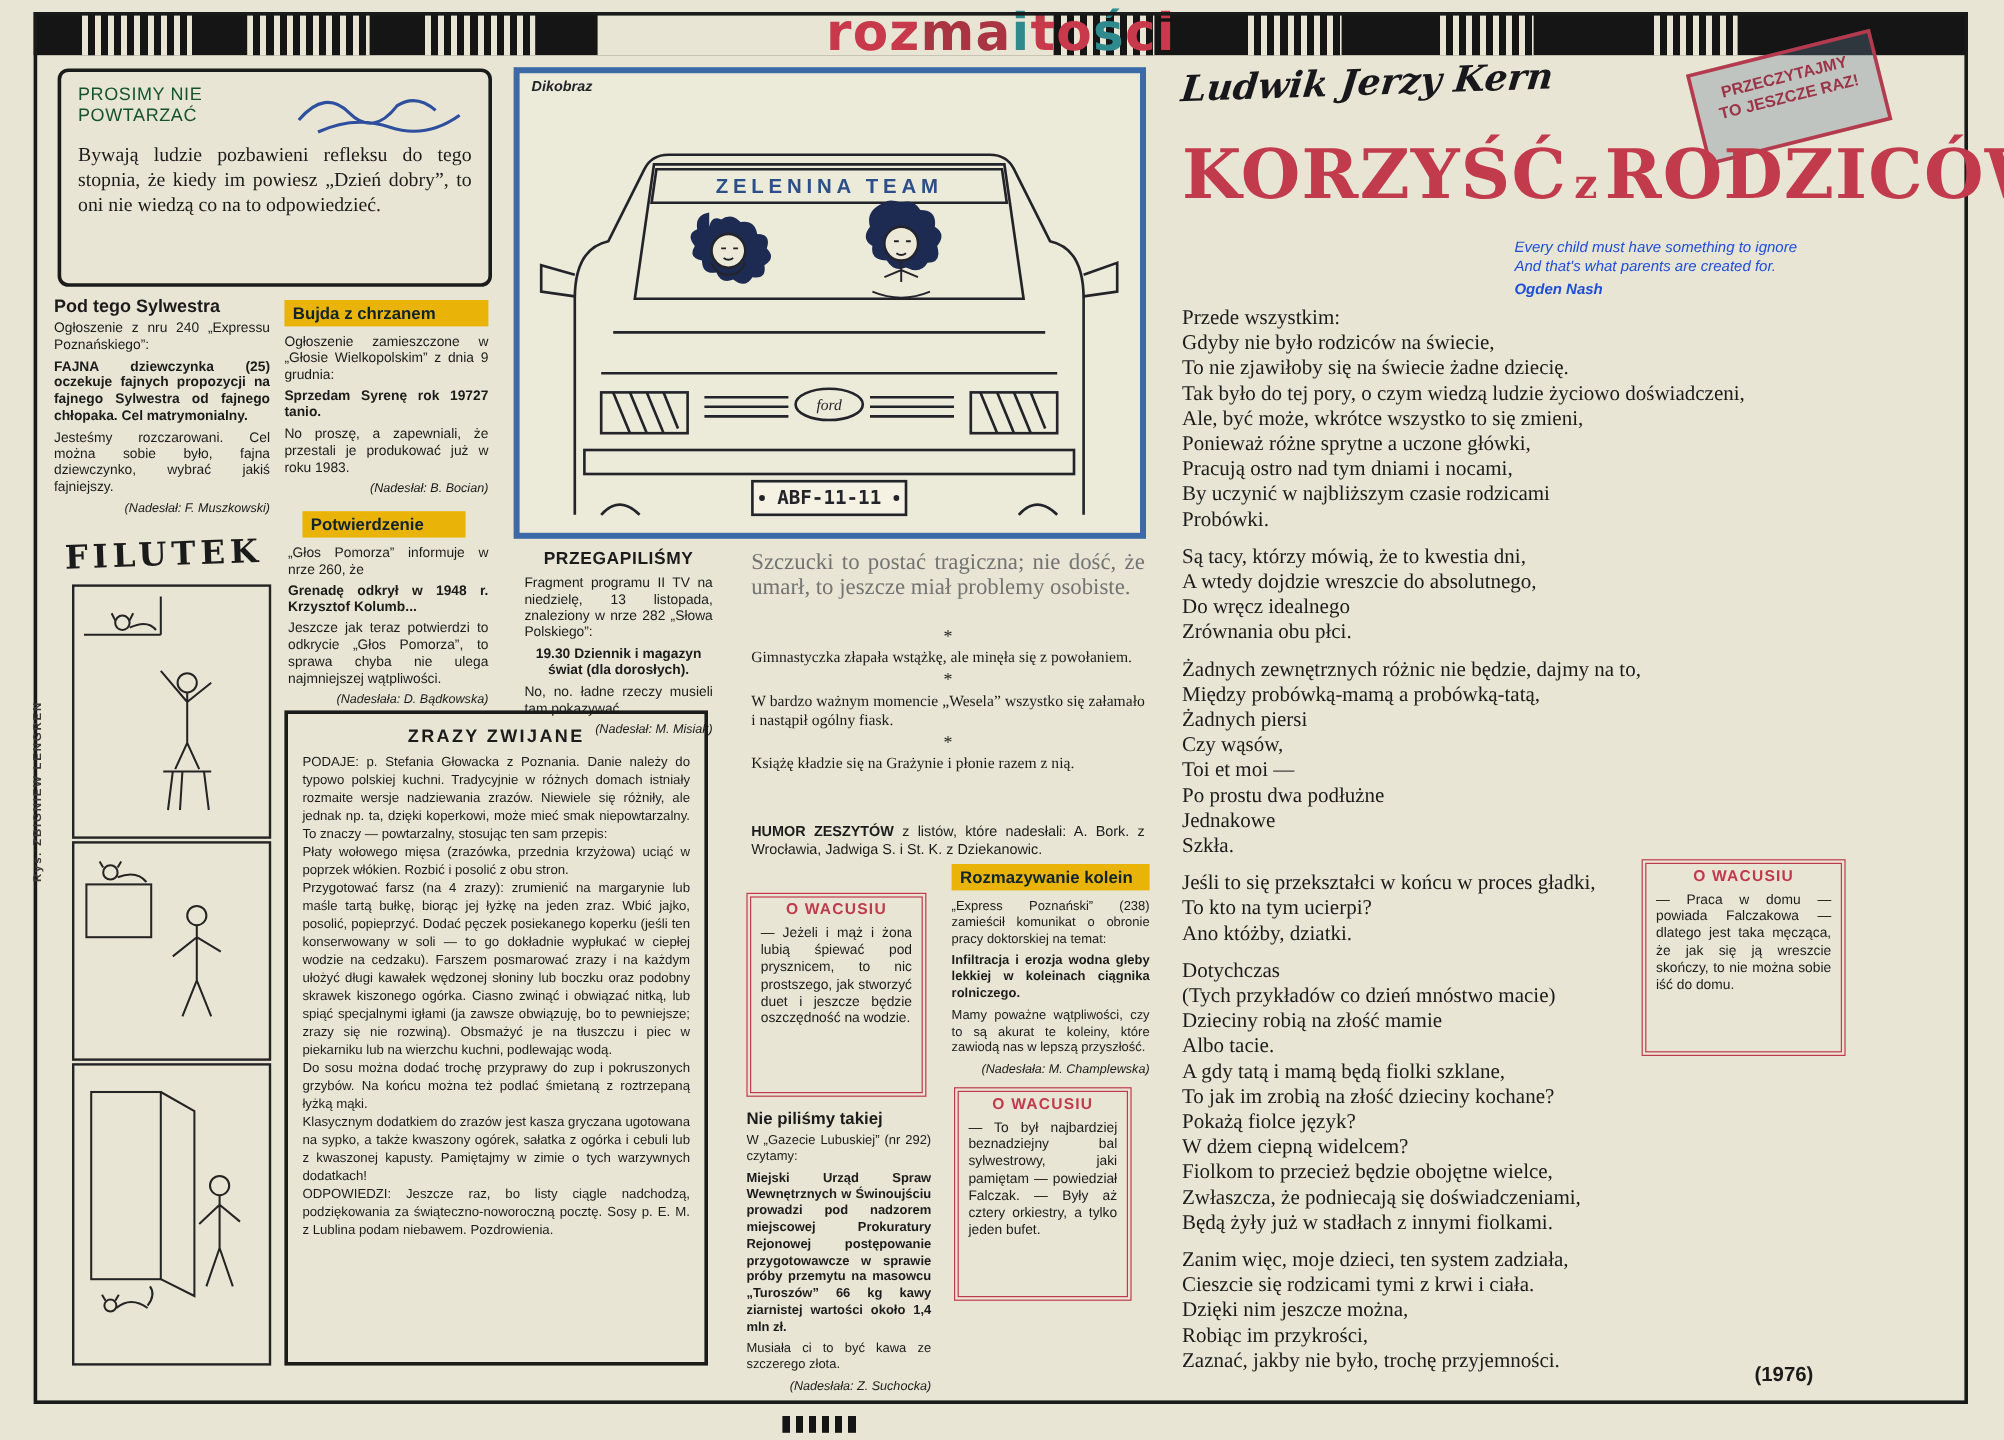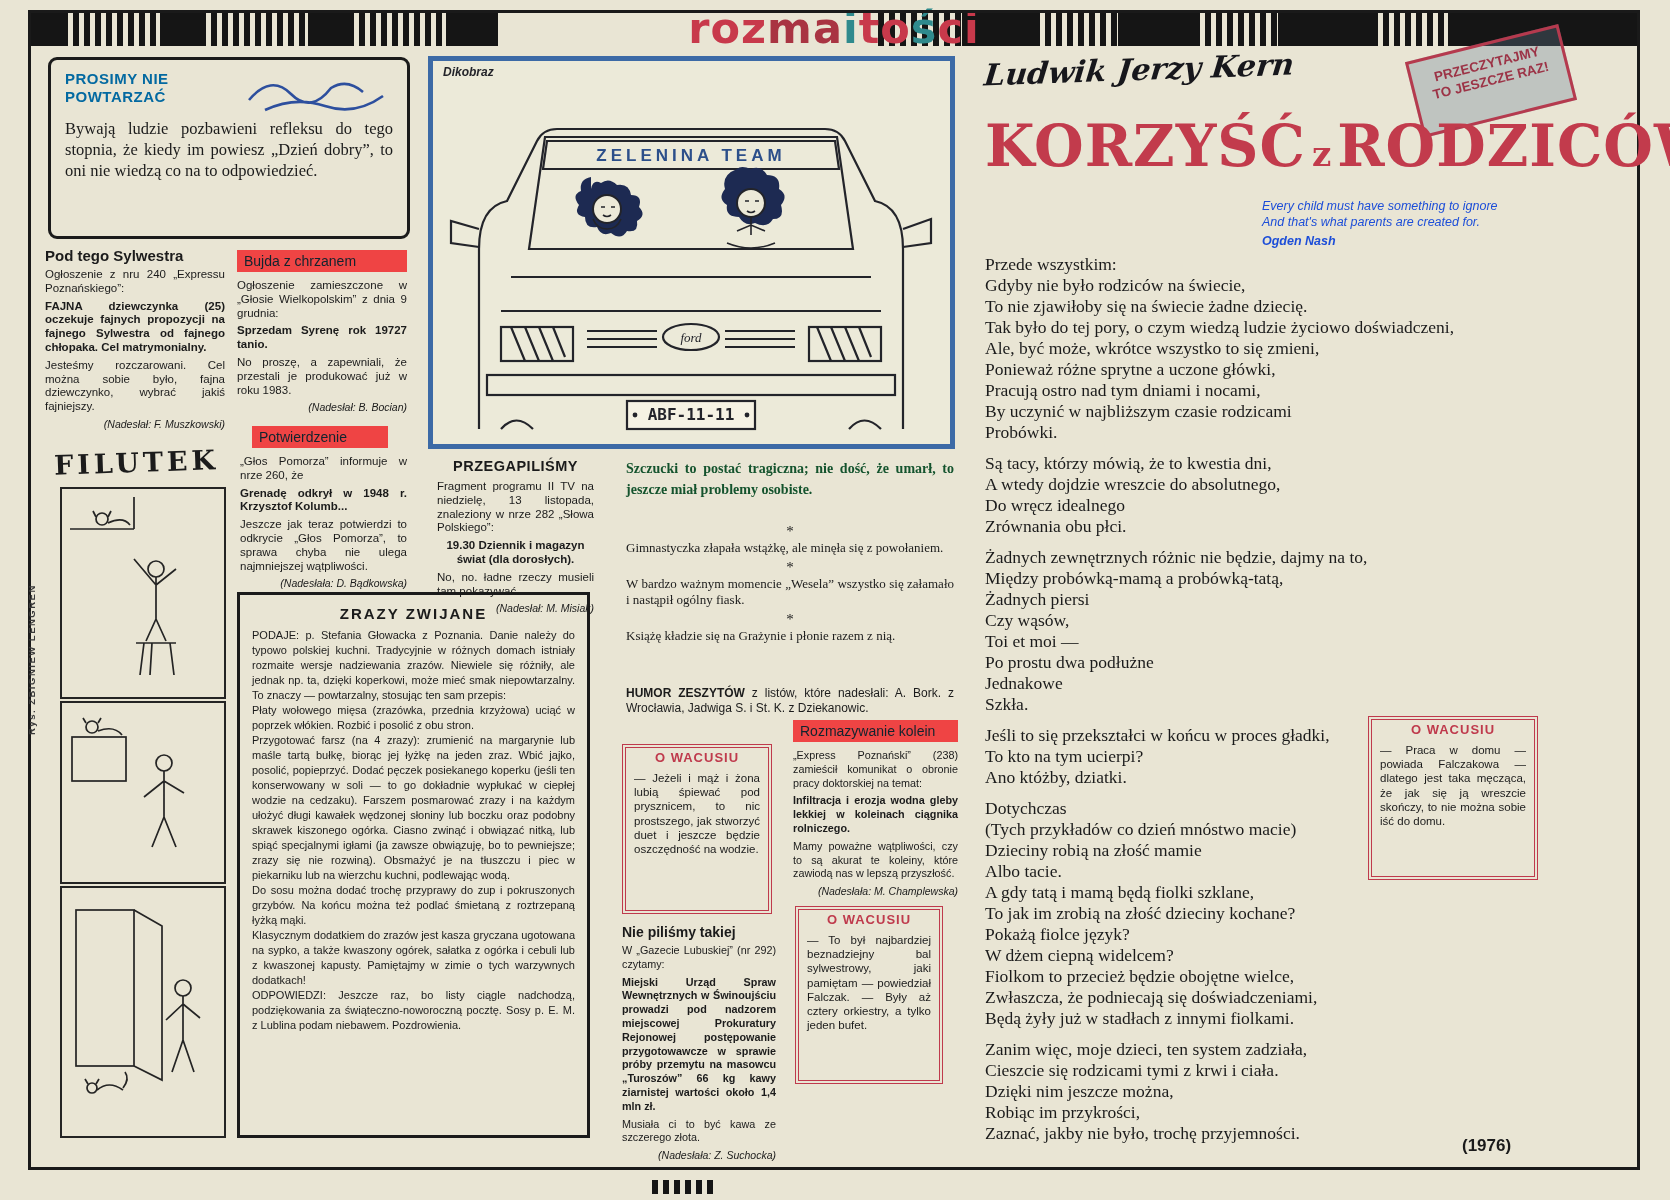--- a/index.html
+++ b/index.html
@@ -9,45 +9,45 @@
   .frame{position:absolute;left:28px;top:10px;width:1612px;height:1160px;border:3px solid #1a1a1a;pointer-events:none}
   .bar{position:absolute;left:28px;top:10px;width:1612px;height:36px;background:#151515}
   .stripes{position:absolute;top:0;height:36px;background:repeating-linear-gradient(90deg,#e9e5d4 0 5px,#151515 5px 11px)}
   .bargap{position:absolute;top:0;height:36px;background:#e9e5d4}
   .masthead{position:absolute;left:0;top:-7px;width:100%;text-align:center;font-family:"DejaVu Sans",sans-serif;font-weight:bold;font-size:43px;letter-spacing:1px}
   .sp{font-size:11.5px;line-height:13.8px;text-align:justify;margin-bottom:4px}
   .bp{font-weight:bold}
   .credit{font-size:10.5px;font-style:italic;text-align:right;margin-top:2px}
   .bh{font-weight:bold;font-size:15px;margin-bottom:4px}
   .hc{font-weight:bold;text-align:center;font-size:14.5px;letter-spacing:.5px;margin-bottom:6px}
-  .bluebar{display:block;background:#ef4444;color:#10242e;font-weight:normal;font-size:14px;padding:3px 7px;margin-bottom:7px}
+  .bluebar{display:block;background:#eab308;color:#10242e;font-weight:bold;font-size:14px;padding:3px 7px;margin-bottom:7px}
   .redbox{border:4px double #bf3a4c;padding:2px 8px}
   .redbox .rh{color:#bf3a4c;font-weight:bold;text-align:center;font-size:13px;letter-spacing:1px;margin-bottom:6px}
   .redbox .rb{font-size:11.5px;line-height:14.2px;text-align:justify}
   .poemline{font-family:"Liberation Serif",serif;font-size:17.5px;line-height:21px;white-space:nowrap}
   .poemline:empty{height:10px}
   .humor-item{font-size:13px;line-height:16px;text-align:justify;font-family:"Liberation Serif",serif}
   .humor-item::before{content:"*";display:block;text-align:center;font-size:15px;line-height:14px;margin:4px 0 2px}
   .panel{position:absolute;left:60px;width:166px;border:2px solid #242424}
   .vtext{position:absolute;writing-mode:vertical-rl;transform:rotate(180deg);font-size:9.5px;font-weight:bold;letter-spacing:1.5px;color:#3a3a3a}
   .prosimy{border:3px solid #1b1b1b;border-radius:9px;padding:10px 14px}
-  .prosimy .ph{color:#0369a1;font-weight:bold;font-size:15px;line-height:18px;white-space:pre-line;letter-spacing:.5px}
+  .prosimy .ph{color:#14532d;font-weight:normal;font-size:15px;line-height:18px;white-space:pre-line;letter-spacing:.5px}
   .prosimy .pb{font-family:"Liberation Serif",serif;font-size:16.5px;line-height:21px;margin-top:12px;text-align:justify}
   .zbox{border:3px solid #1b1b1b;padding:10px 12px}
   .zbody{font-size:11px;line-height:15px;text-align:justify;white-space:pre-line}
   .cartoonbox{border:5px solid #3c6aa6;background:#ecead9}
   .cartoon-credit{position:absolute;left:10px;top:4px;font-size:12px;font-weight:bold;font-style:italic;color:#23242a}
   .script{font-family:"DejaVu Serif",serif;font-style:italic;font-weight:bold;font-size:30px;transform:skewX(-8deg) rotate(-2deg);color:#17171c}
   .bigtitle{font-family:"DejaVu Serif",serif;font-weight:bold;color:#c23b4c;white-space:nowrap}
   .bigtitle .t1,.bigtitle .t3{font-size:57px;letter-spacing:1px}
   .bigtitle .t2{font-size:34px;padding:0 6px}
   .stamp{border:3px solid #b53a4e;color:#9c3346;background:rgba(104,128,148,.32);transform:rotate(-14deg);text-align:center;font-weight:bold;font-size:13.5px;line-height:17px;padding:10px 4px}
   .epi{font-size:12.5px;line-height:16px;font-style:italic;color:#1d4ed8}
   .epi .au{text-align:left;font-weight:bold;margin-top:3px}
-  .szczucki{color:#14532d;font-weight:bold;font-size:14px;line-height:21px;text-align:justify;font-family:"Liberation Serif",serif}
+  .szczucki{color:#737373;font-weight:normal;font-size:19px;line-height:21px;text-align:justify;font-family:"Liberation Serif",serif}
   .filutek{font-family:"DejaVu Serif",serif;font-weight:bold;font-size:27px;letter-spacing:4px;transform:rotate(-2deg);color:#1b1b1b}
   .year{font-weight:bold;font-size:17px}
   .thanks{font-size:12px;font-style:italic;text-align:right;margin-top:3px}
 </style>
 </head>
 <body>
 
 <div class="page">
 
   <div class="bar">

